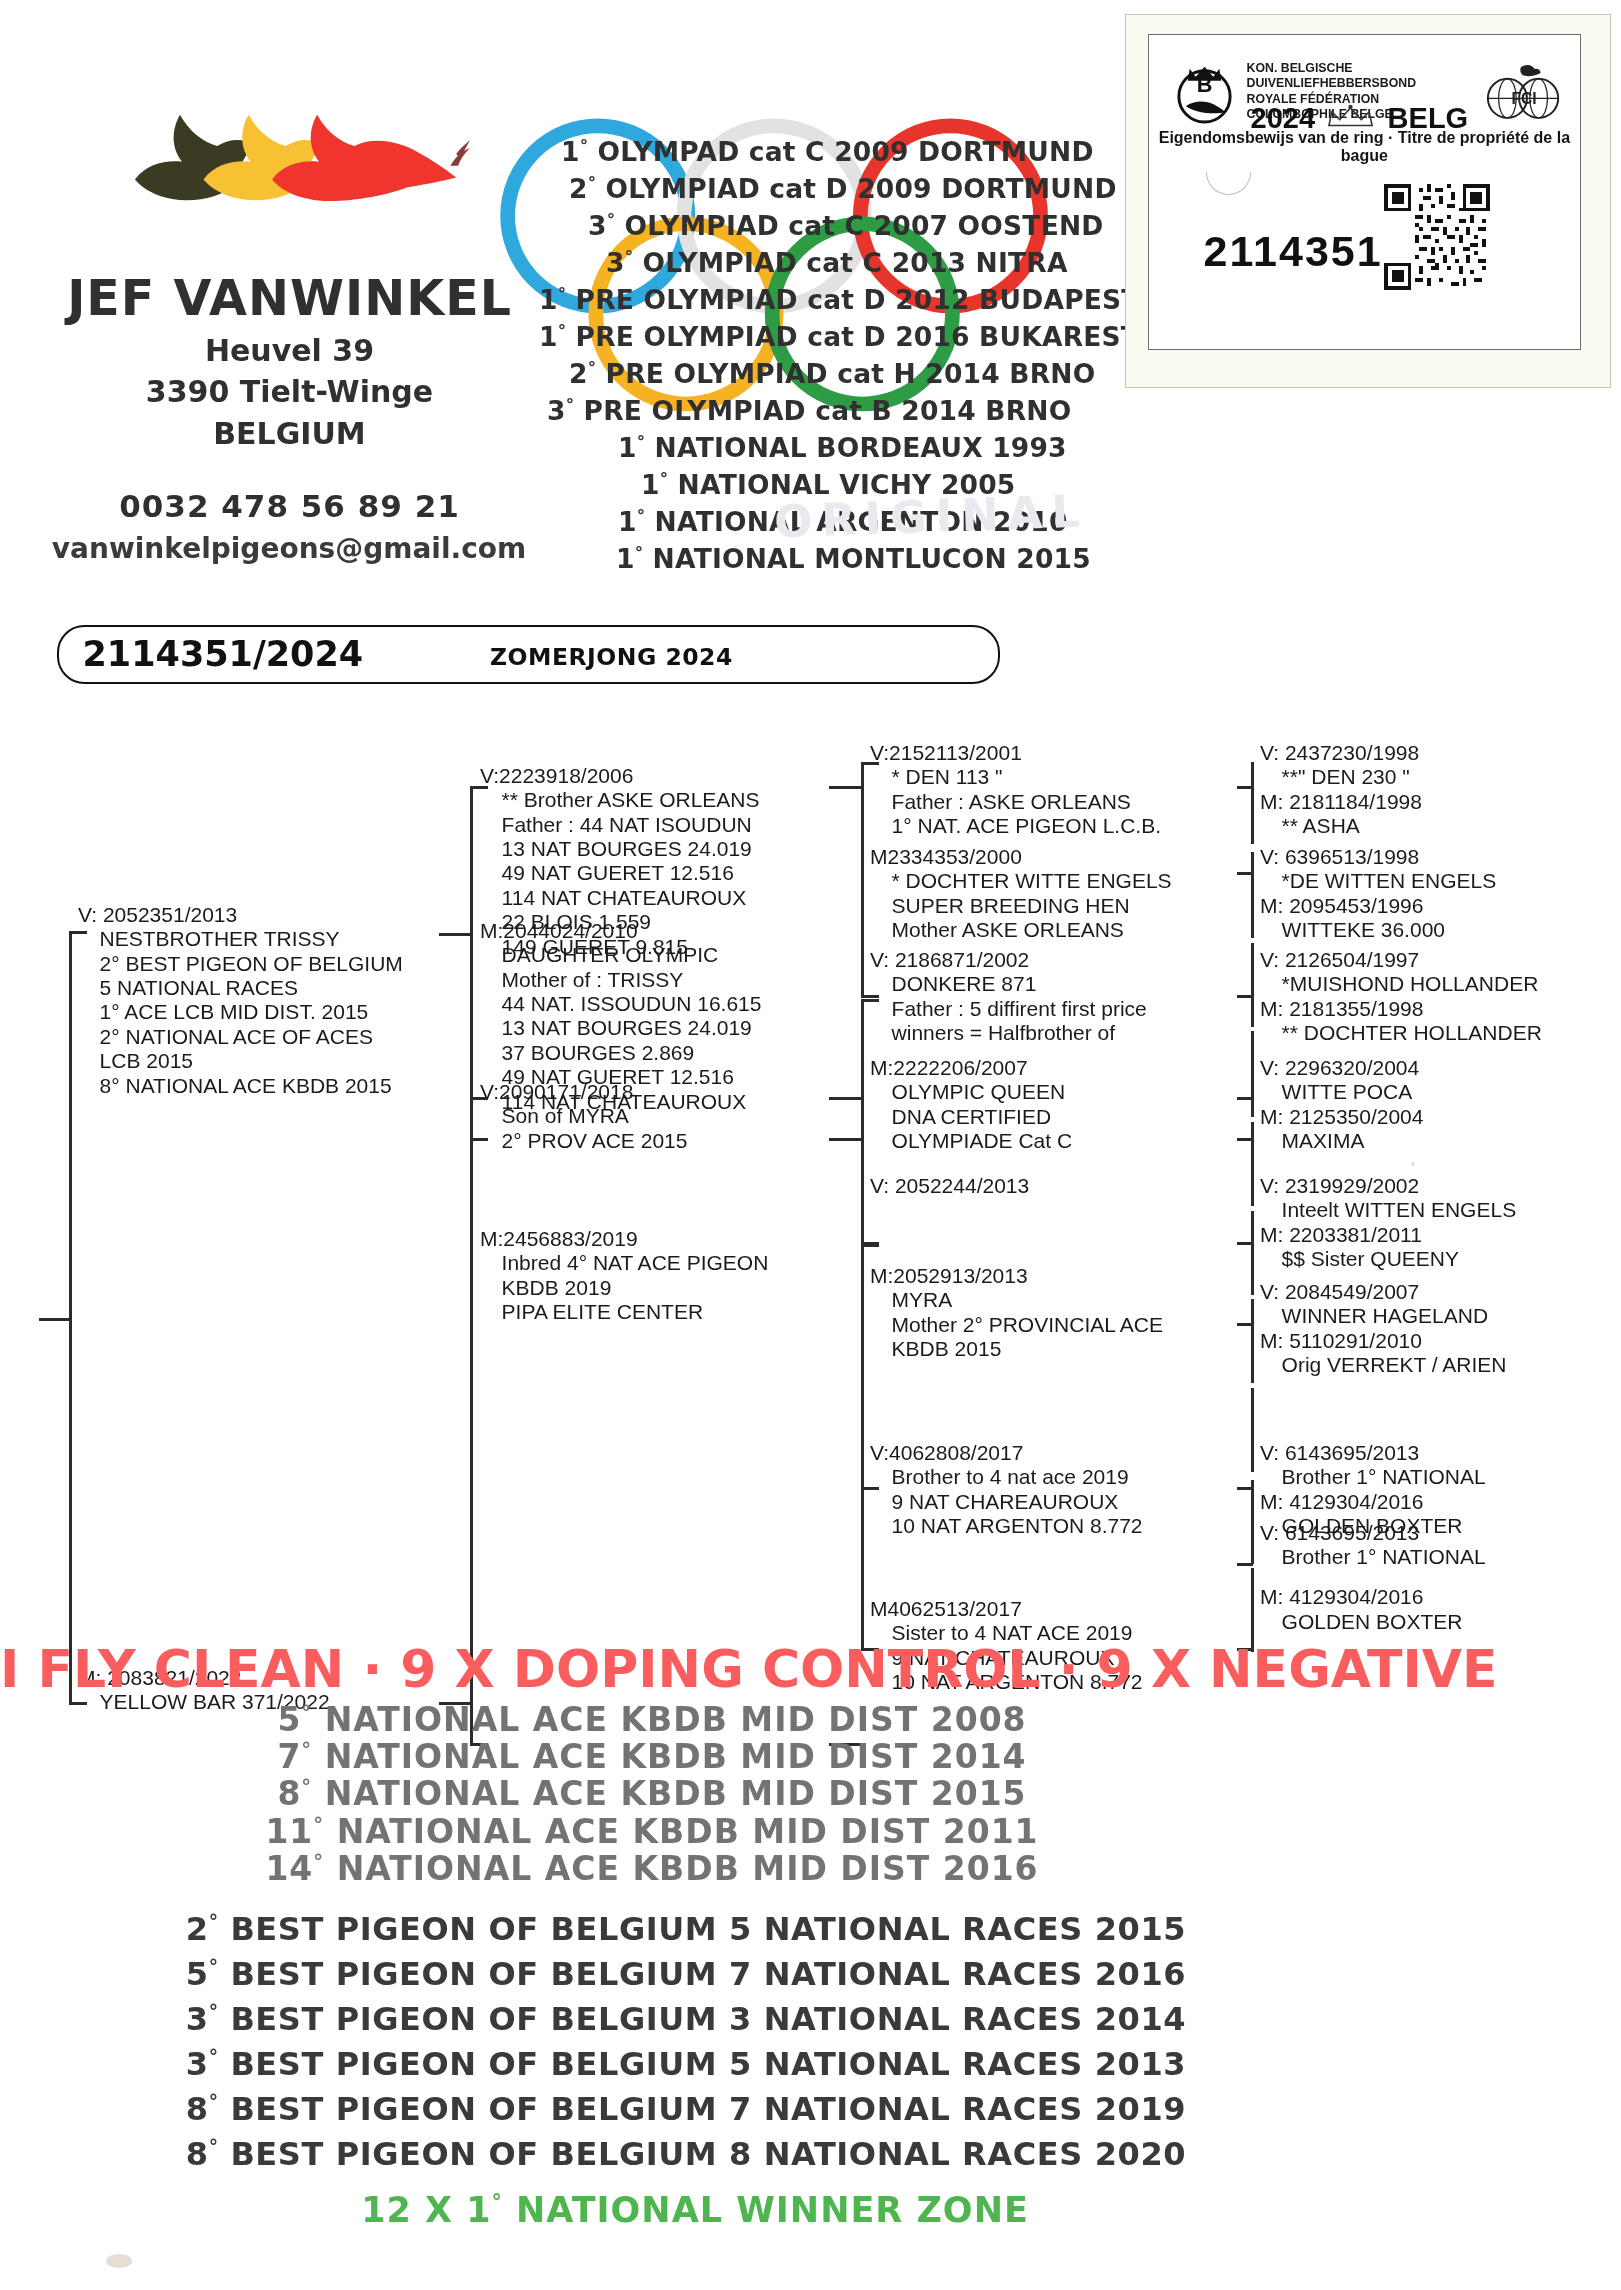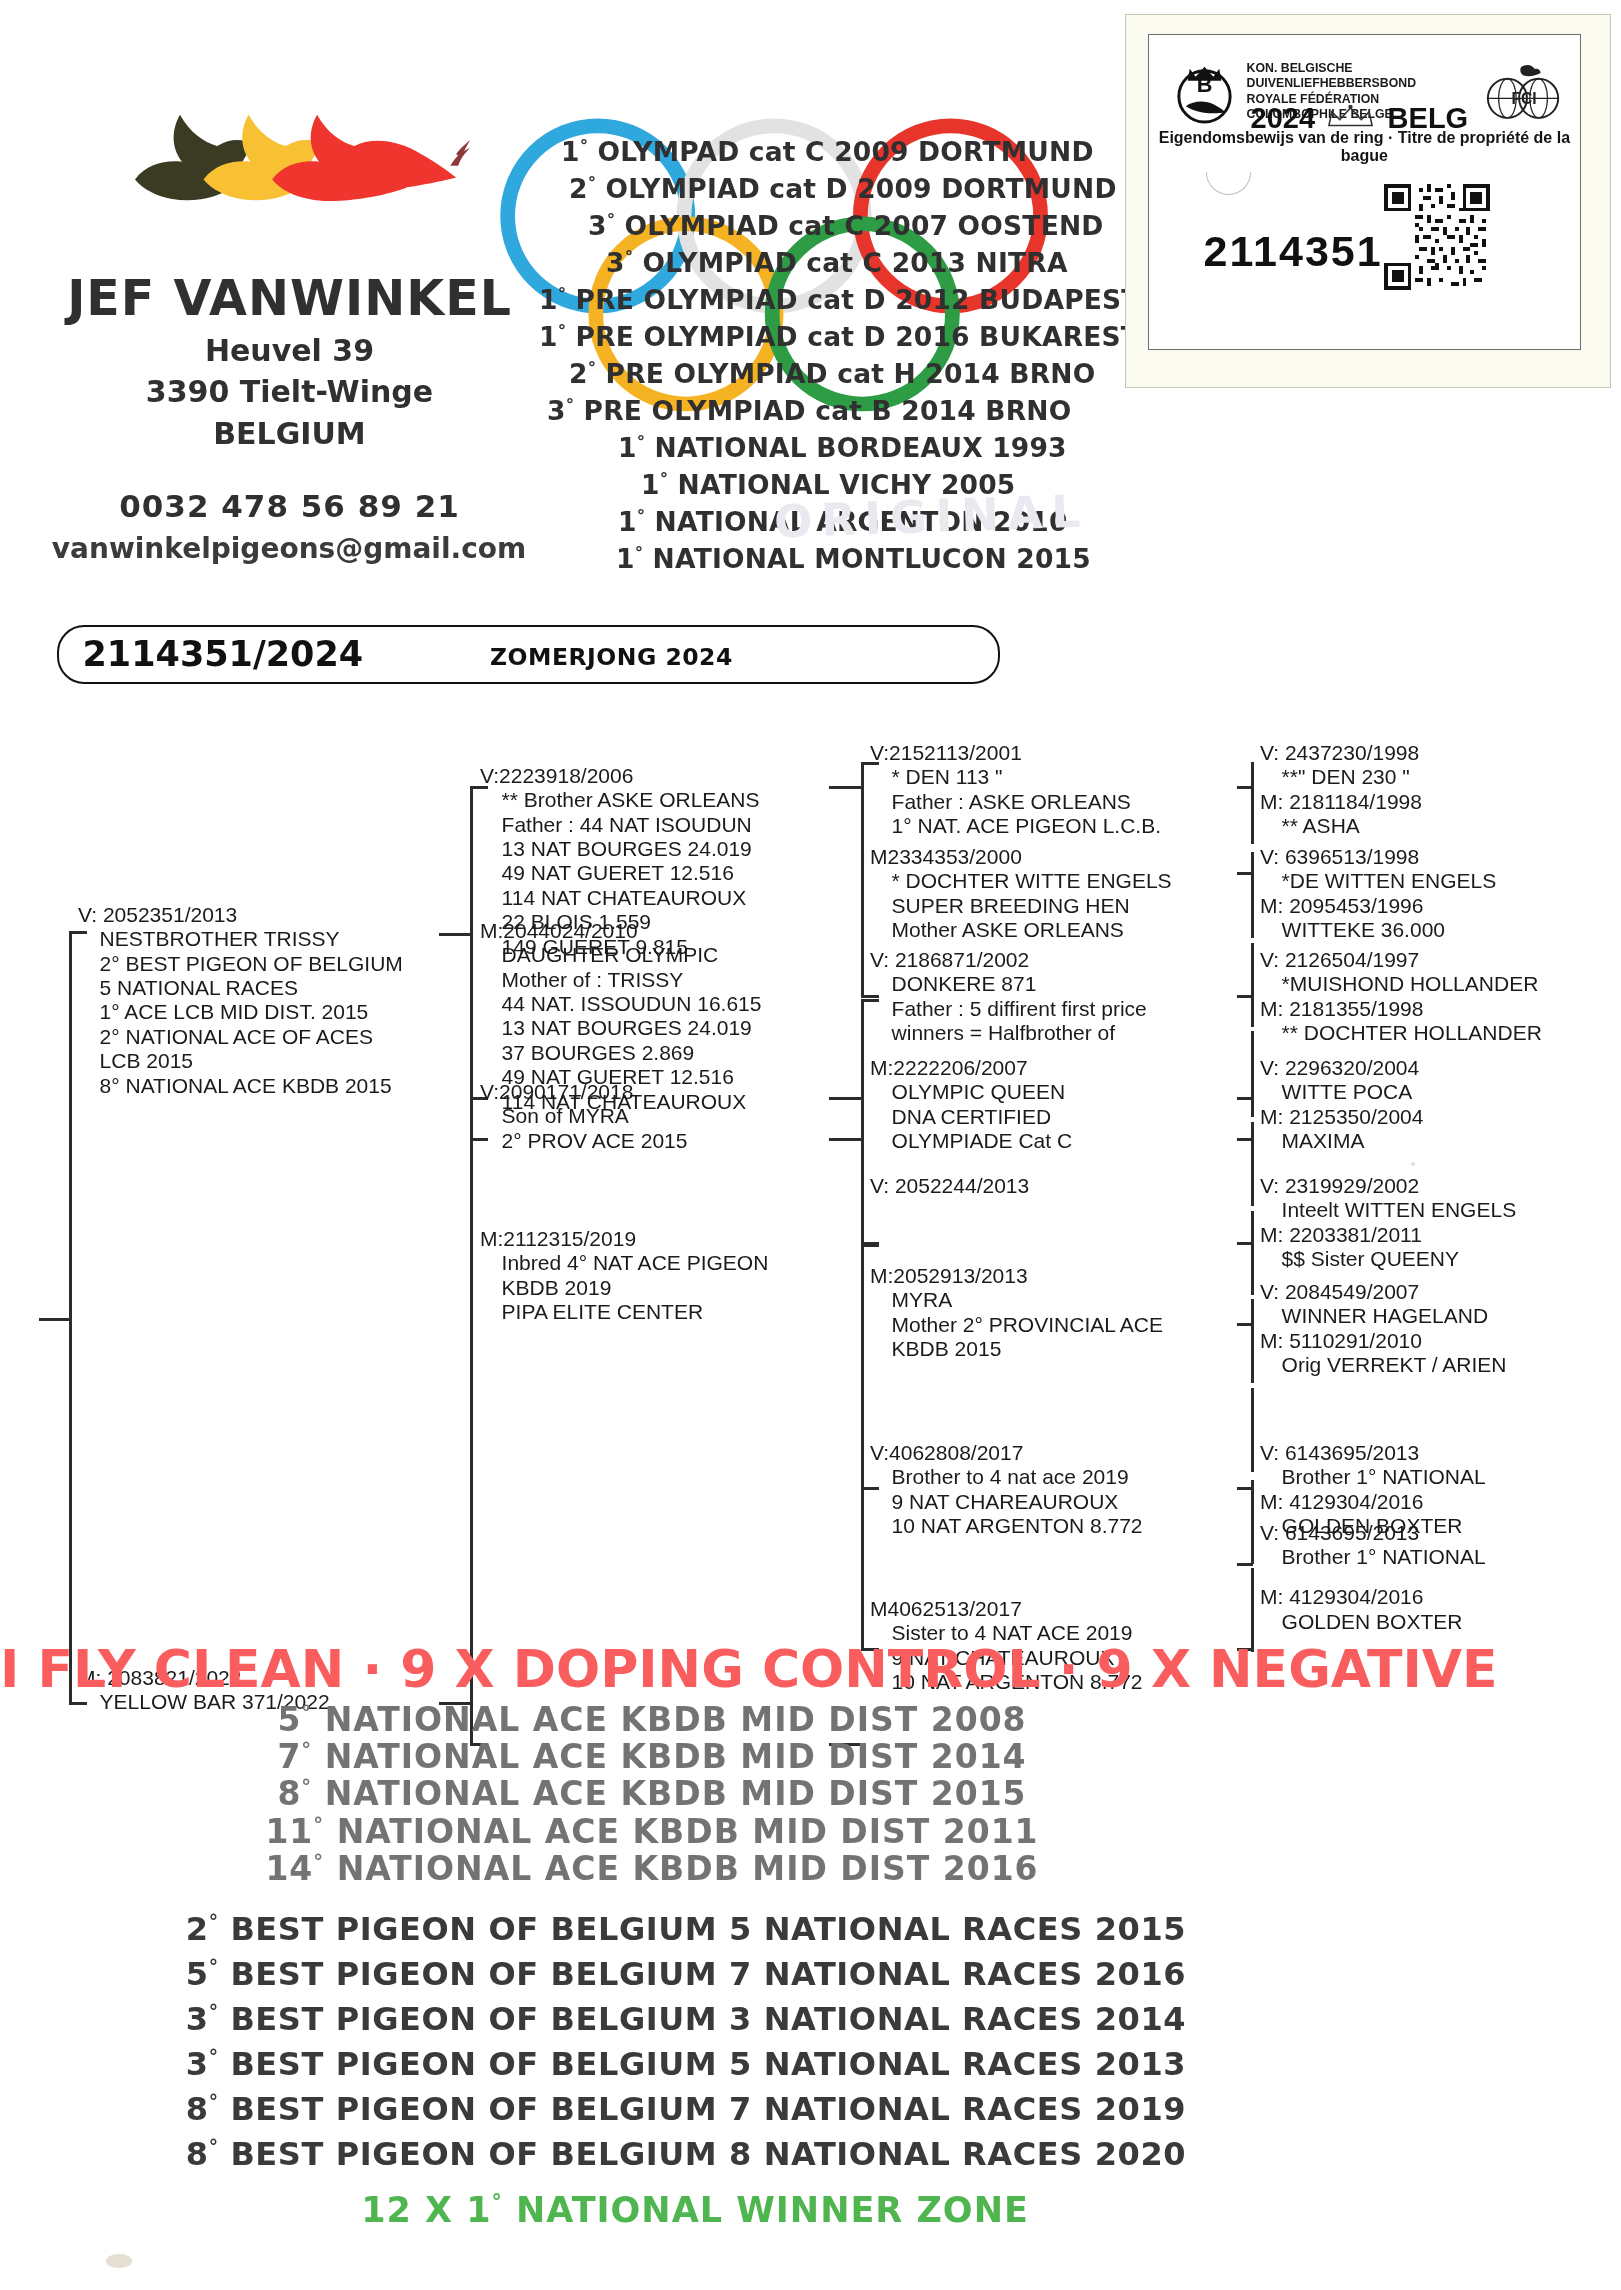--- a/index.html
+++ b/index.html
@@ -460,21 +460,21 @@
       <div class="dline">114 NAT CHATEAUROUX</div>
     </div>
 
     <div class="cell" style="left:480px;top:404px;width:392px;">
       <div class="idline"><span class="sex">V:</span><span>2090171/2018</span></div>
       <div class="dline">Son of MYRA</div>
       <div class="dline">2° PROV ACE 2015</div>
     </div>
 
     <div class="cell" style="left:480px;top:551px;width:392px;">
-      <div class="idline"><span class="sex">M:</span><span>2112315/2019</span></div>
+      <div class="idline"><span class="sex">M:</span><span>2456883/2019</span></div>
       <div class="dline">Inbred 4° NAT ACE PIGEON</div>
       <div class="dline">KBDB 2019</div>
       <div class="dline">PIPA ELITE CENTER</div>
     </div>
 
     <div class="cell" style="left:870px;top:65px;width:392px;">
       <div class="idline"><span class="sex">V:</span><span>2152113/2001</span></div>
       <div class="dline">* DEN 113 "</div>
       <div class="dline">Father : ASKE ORLEANS</div>
       <div class="dline">1° NAT. ACE PIGEON L.C.B.</div>

